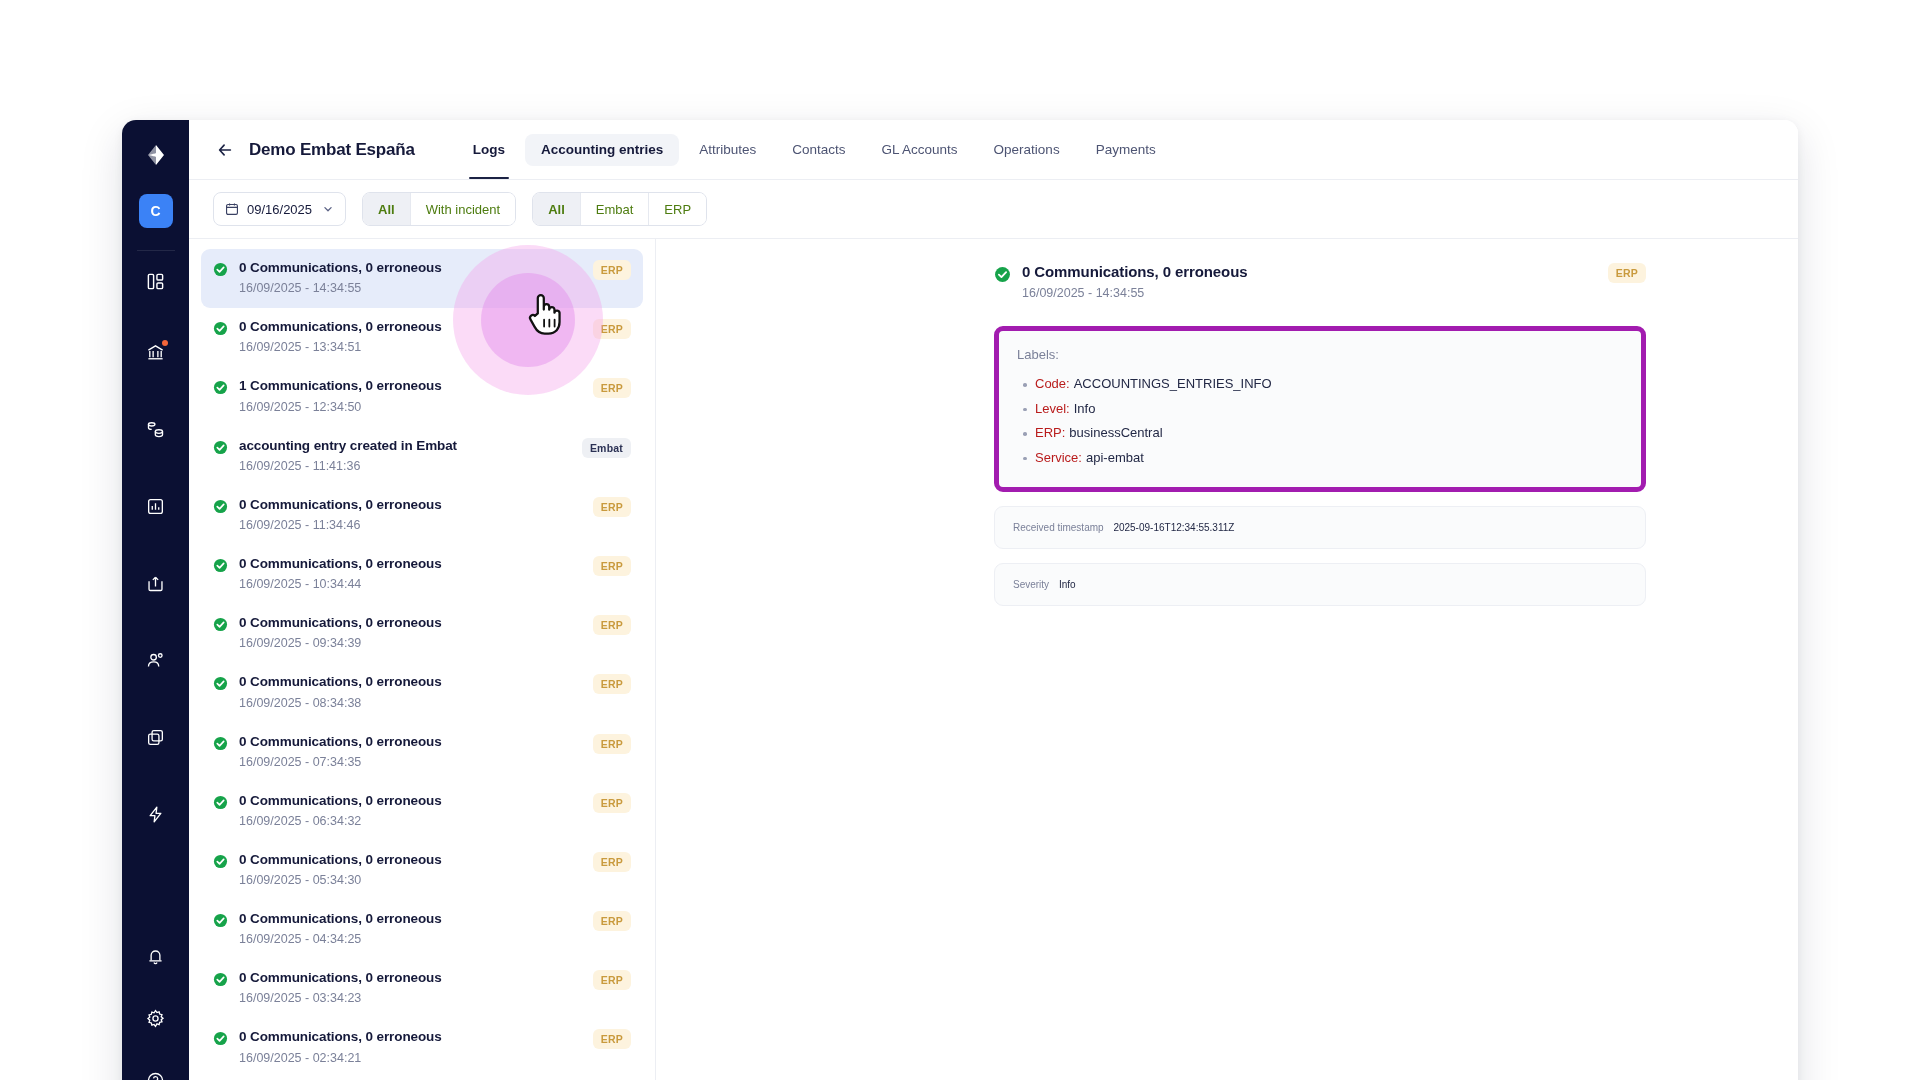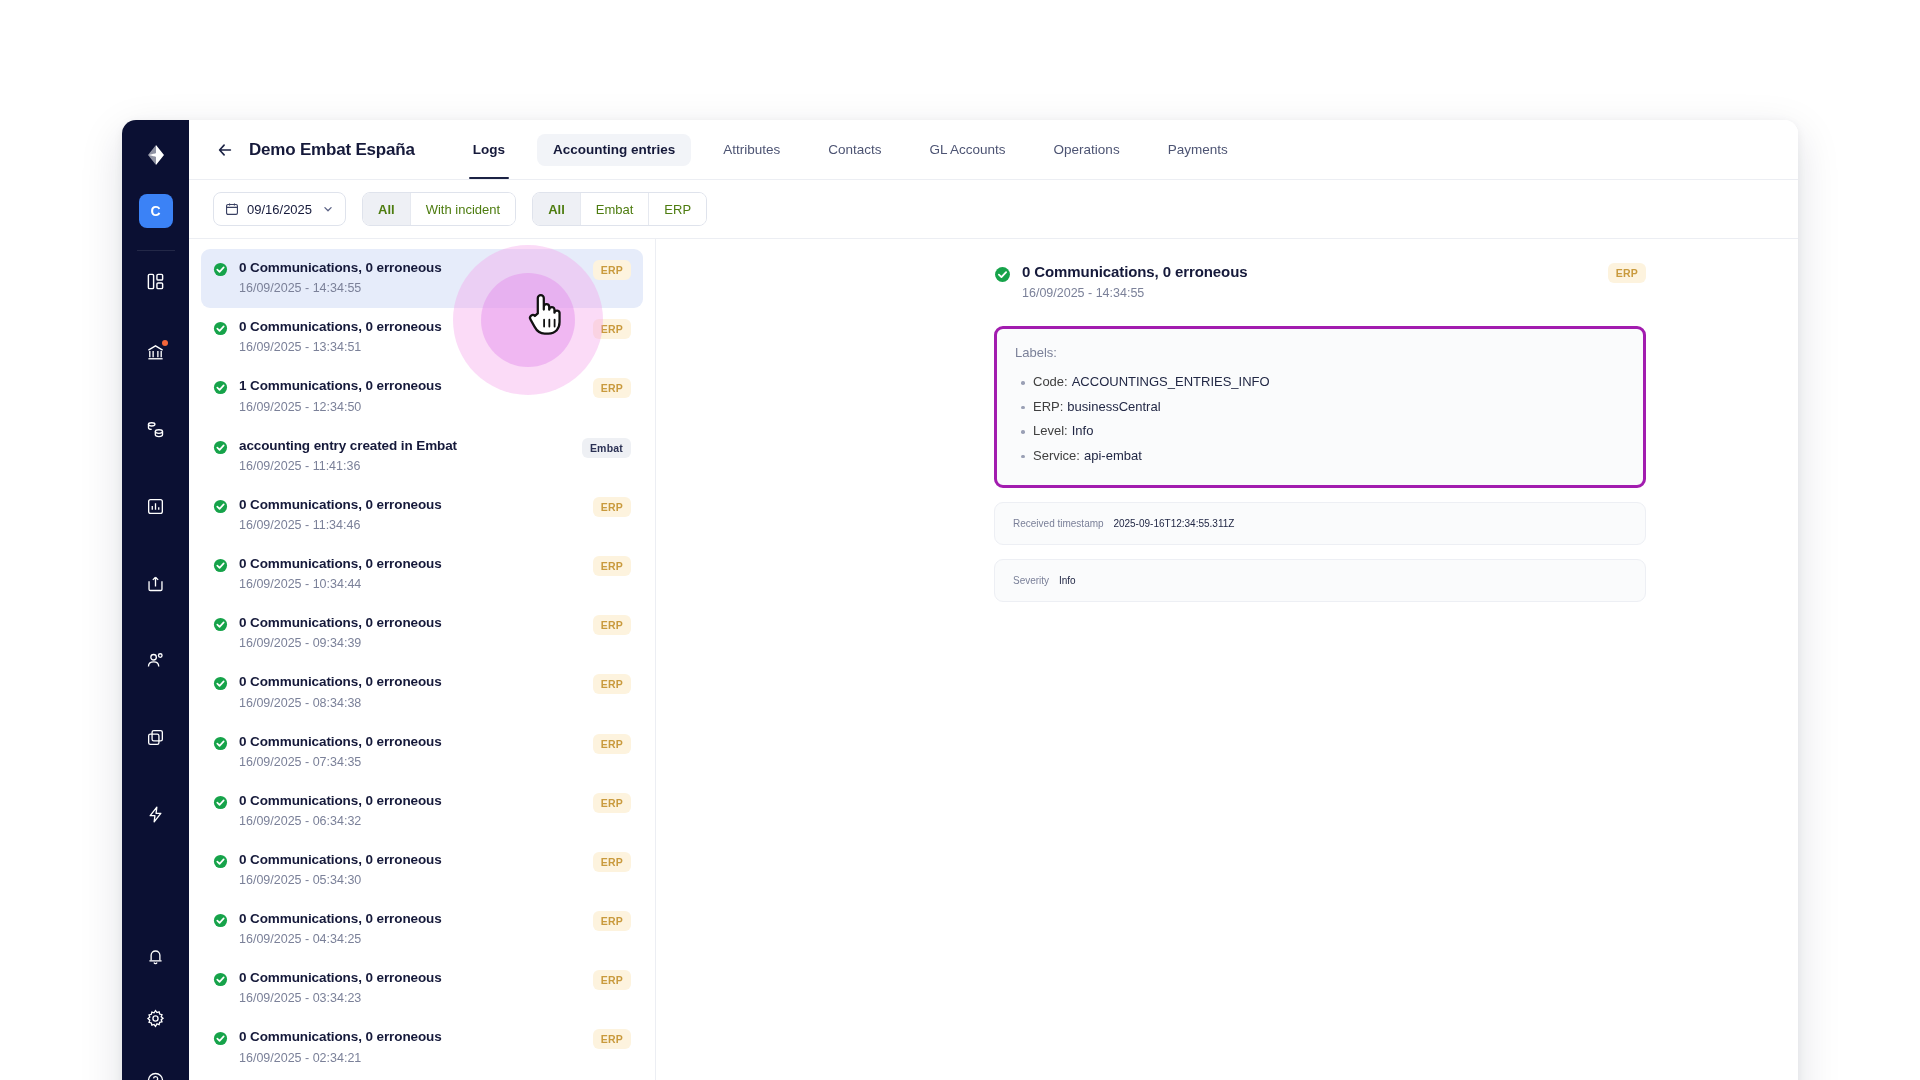--- a/index.html
+++ b/index.html
@@ -123,21 +123,21 @@
     font-size: 17px;
     font-weight: 700;
     color: #15193a;
     letter-spacing: -0.2px;
     margin-right: 42px;
     white-space: nowrap;
   }
   #tabs {
     display: flex;
     align-items: center;
-    gap: 16px;
+    gap: 4px;
     height: 100%;
   }
   .tab {
     position: relative;
     height: 100%;
     display: flex;
     align-items: center;
     padding: 0 16px;
     font-size: 13.5px;
     color: #4d5473;
@@ -301,21 +301,21 @@
   }
   #detail-time {
     margin-top: 6px;
     font-size: 12.5px;
     color: #7b8199;
   }
   #detail-head .badge { margin-left: auto; }
 
   .card {
     background: #fafbfc;
-    border: 3px solid #a21caf;
+    border: 5px solid #a21caf;
     border-radius: 9px;
     padding: 16px 18px;
     margin-bottom: 14px;
   }
   .card-label {
     font-size: 13px;
     color: #7b8199;
     margin-bottom: 10px;
   }
   .kv-list { list-style: none; padding-left: 18px; }
@@ -327,21 +327,21 @@
     color: #15193a;
   }
   .kv-list li::before {
     content: "";
     position: absolute;
     left: -12px; top: 11px;
     width: 3.5px; height: 3.5px;
     border-radius: 50%;
     background: #9aa0b5;
   }
-  .kv-key { color: #404040; }
+  .kv-key { color: #b91c1c; }
   .kv-val { color: #222845; font-weight: 500; margin-left: 4px; margin-top: 8px; }
 
   .row-card {
     background: #fafbfc;
     border: 1px solid #edeff4;
     border-radius: 9px;
     padding: 15px 18px;
     margin-bottom: 14px;
     font-size: 10px;
   }
@@ -755,22 +755,22 @@
                 <div id="detail-title">0 Communications, 0 erroneous</div>
                 <div id="detail-time">16/09/2025 - 14:34:55</div>
               </div>
               <span class="badge erp">ERP</span>
             </div>
 
             <div class="card">
               <div class="card-label">Labels:</div>
               <ul class="kv-list" id="labels-list">
                   <li><span class="kv-key">Code:</span><span class="kv-val">ACCOUNTINGS_ENTRIES_INFO</span></li>
+                  <li><span class="kv-key">Level:</span><span class="kv-val">Info</span></li>
                   <li><span class="kv-key">ERP:</span><span class="kv-val">businessCentral</span></li>
-                  <li><span class="kv-key">Level:</span><span class="kv-val">Info</span></li>
                   <li><span class="kv-key">Service:</span><span class="kv-val">api-embat</span></li>
                 </ul>
             </div>
 
             <div class="row-card">
               <span class="kv-key">Received timestamp</span>
               <span class="kv-val">2025-09-16T12:34:55.311Z</span>
             </div>
 
             <div class="row-card">

